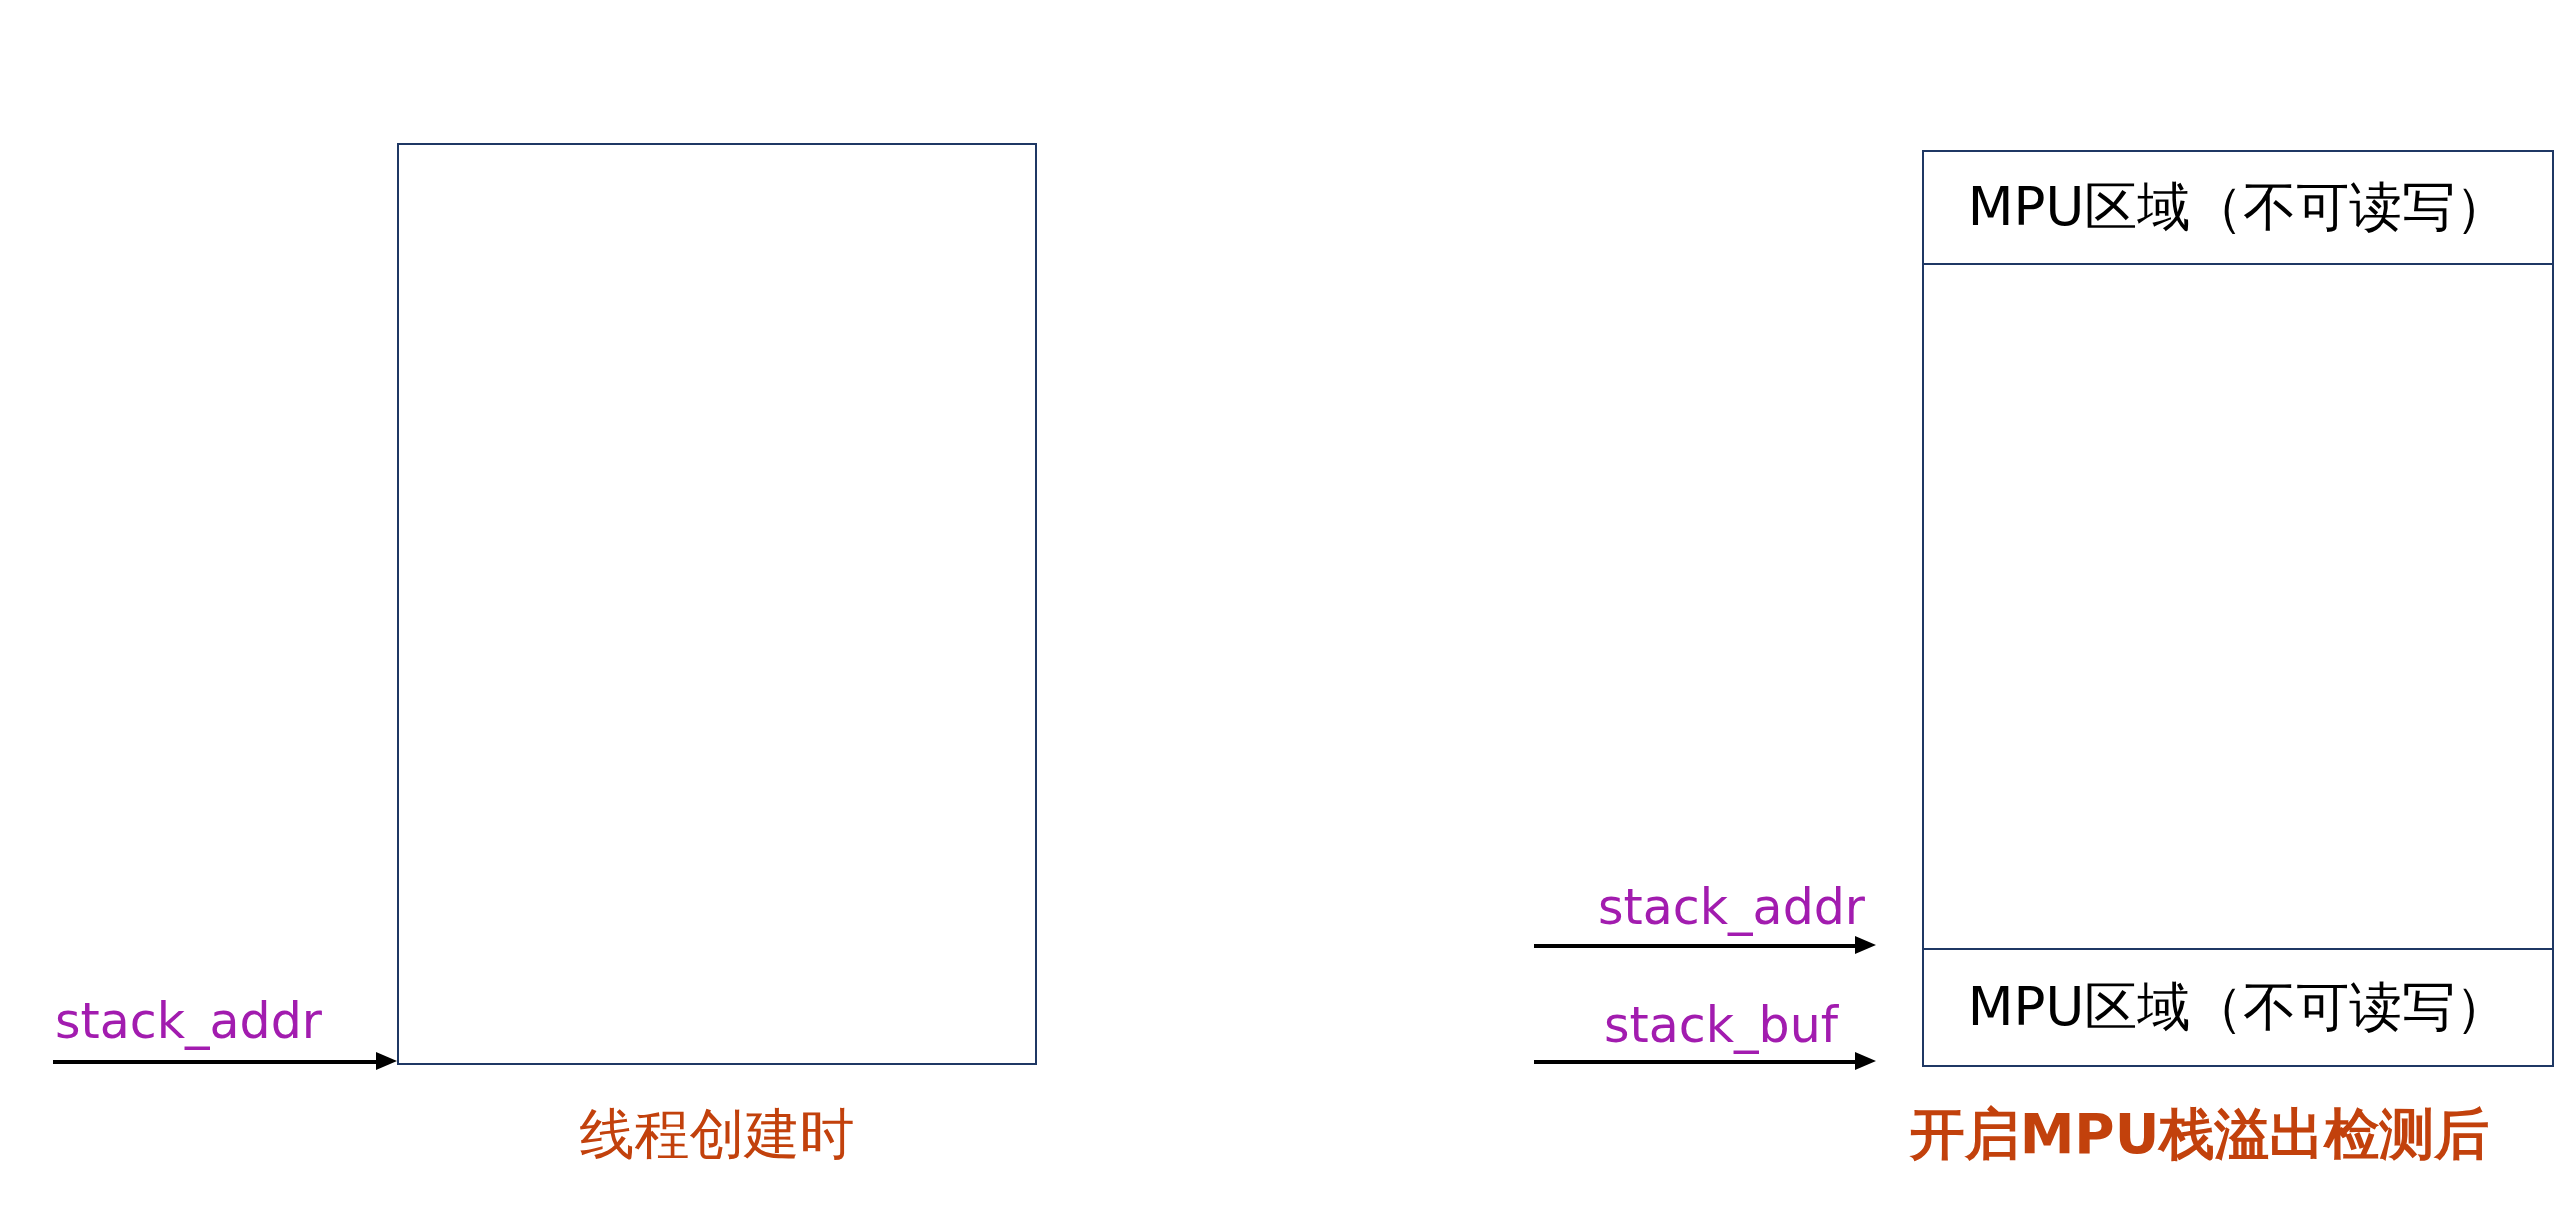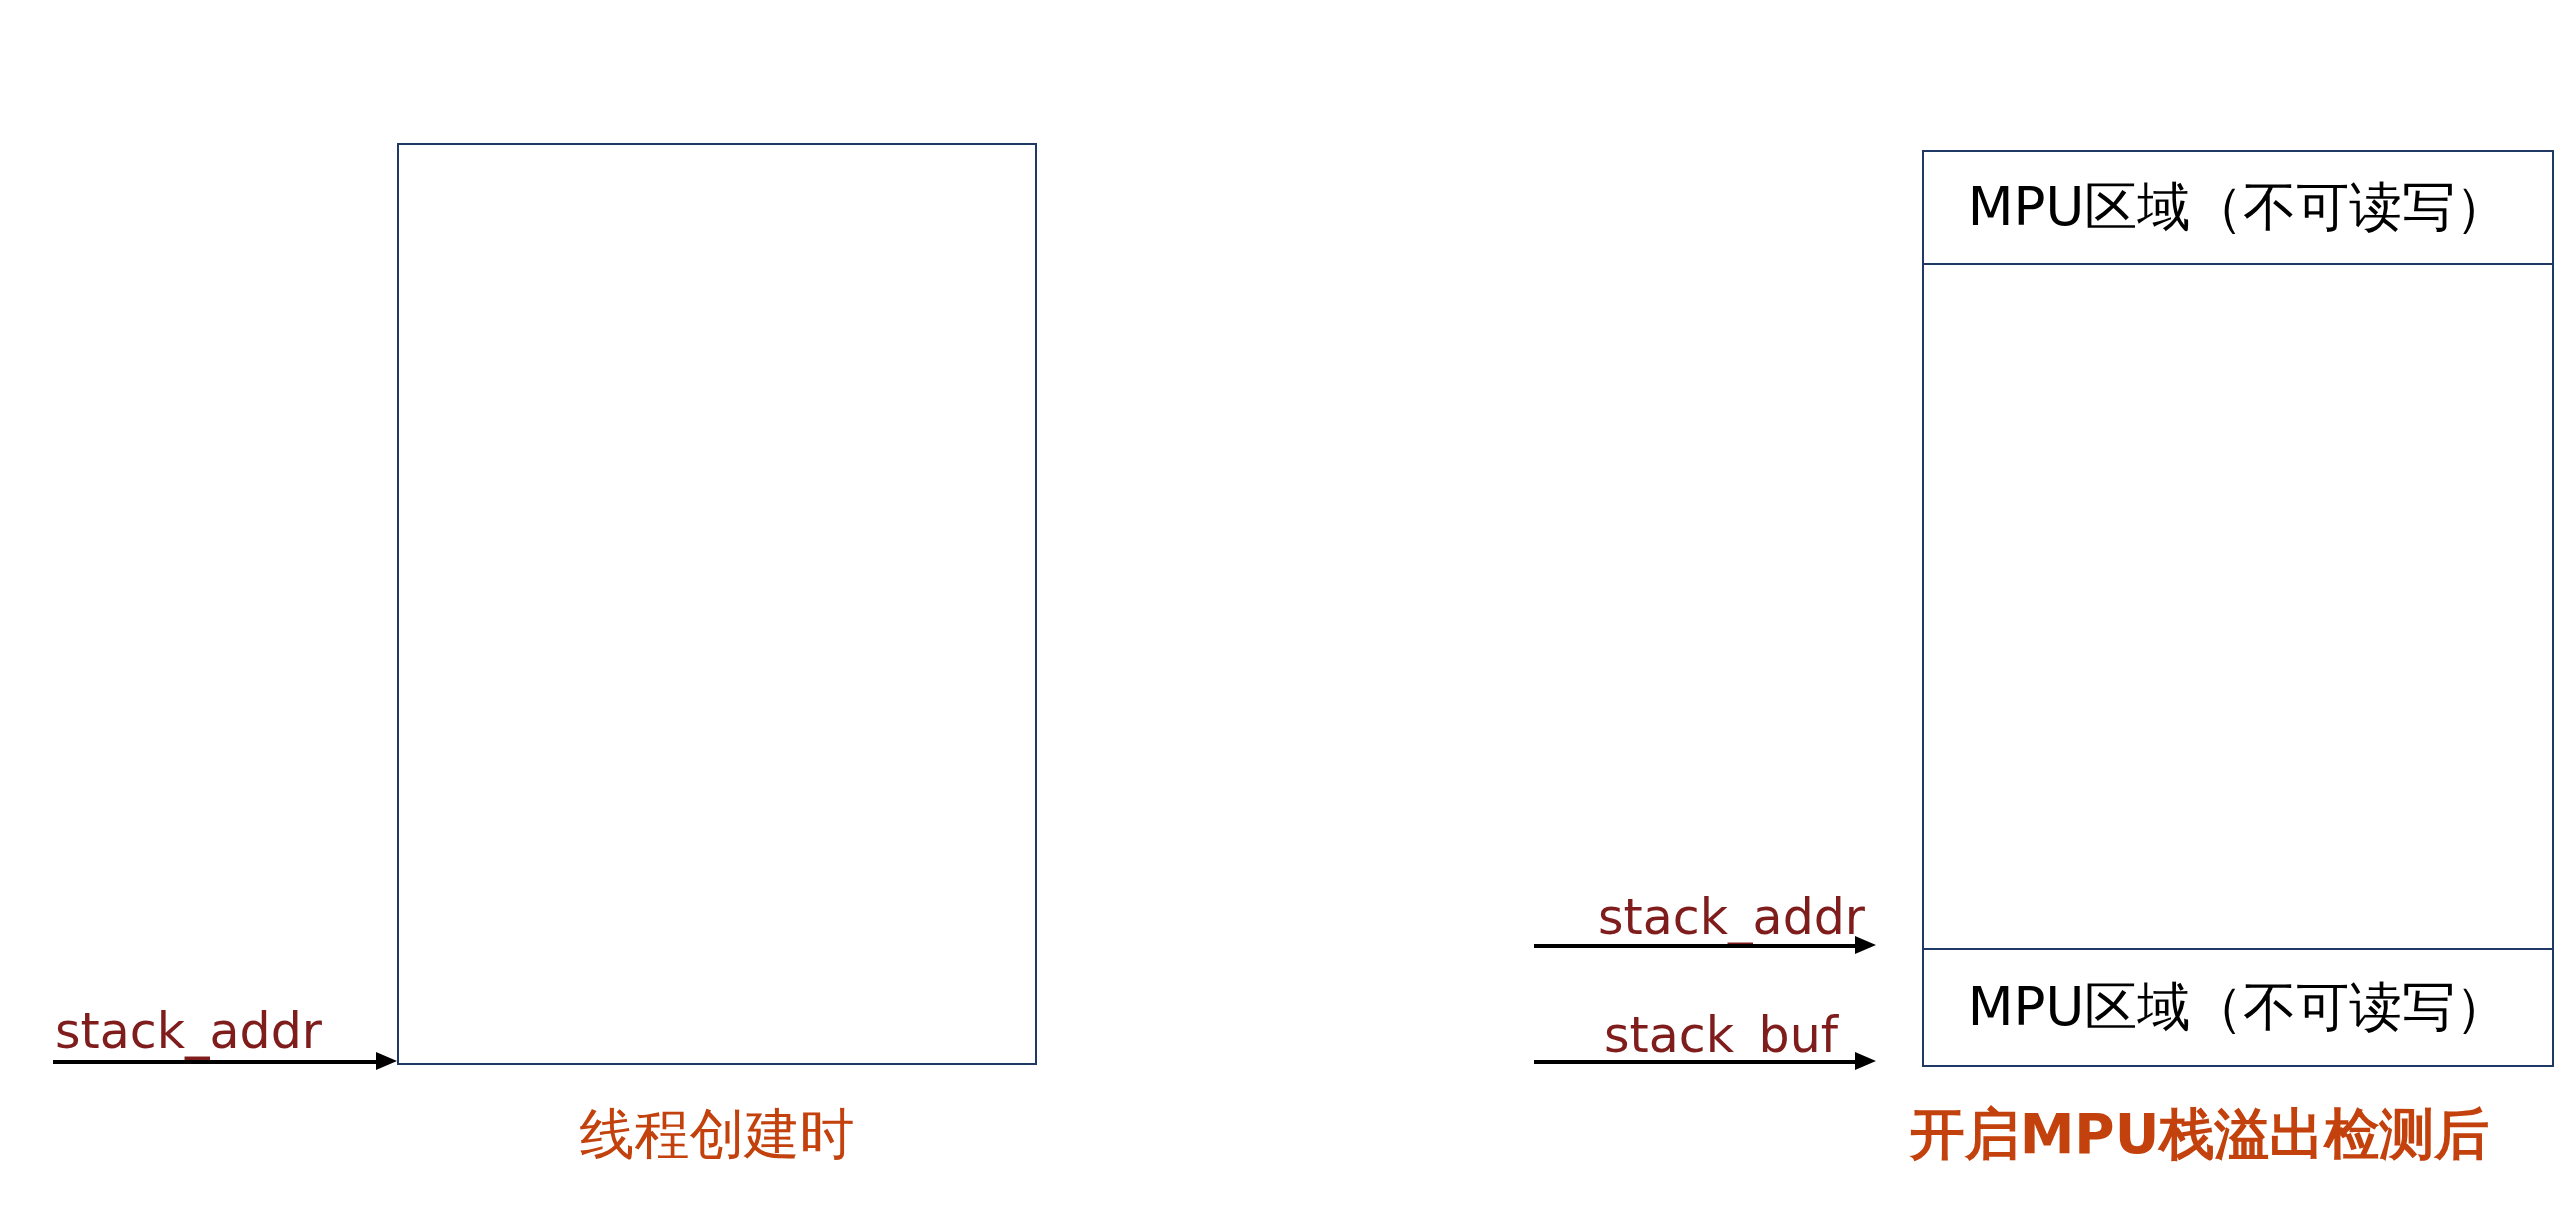--- a/index.html
+++ b/index.html
@@ -16,22 +16,21 @@
   .box {
     position: absolute;
     border: 2.6px solid #1f3864;
     background: transparent;
   }
   .label {
     position: absolute;
     font-size: 49px;
     line-height: 1.15;
     white-space: nowrap;
-    color: #7f1d1d;
-    margin-top: 10px;
+    color: #a21caf;
   }
   .right-align { text-align: right; }
   .arrow-line {
     position: absolute;
     height: 3.5px;
     background: #000000;
   }
   .arrow-head {
     position: absolute;
     width: 0;

